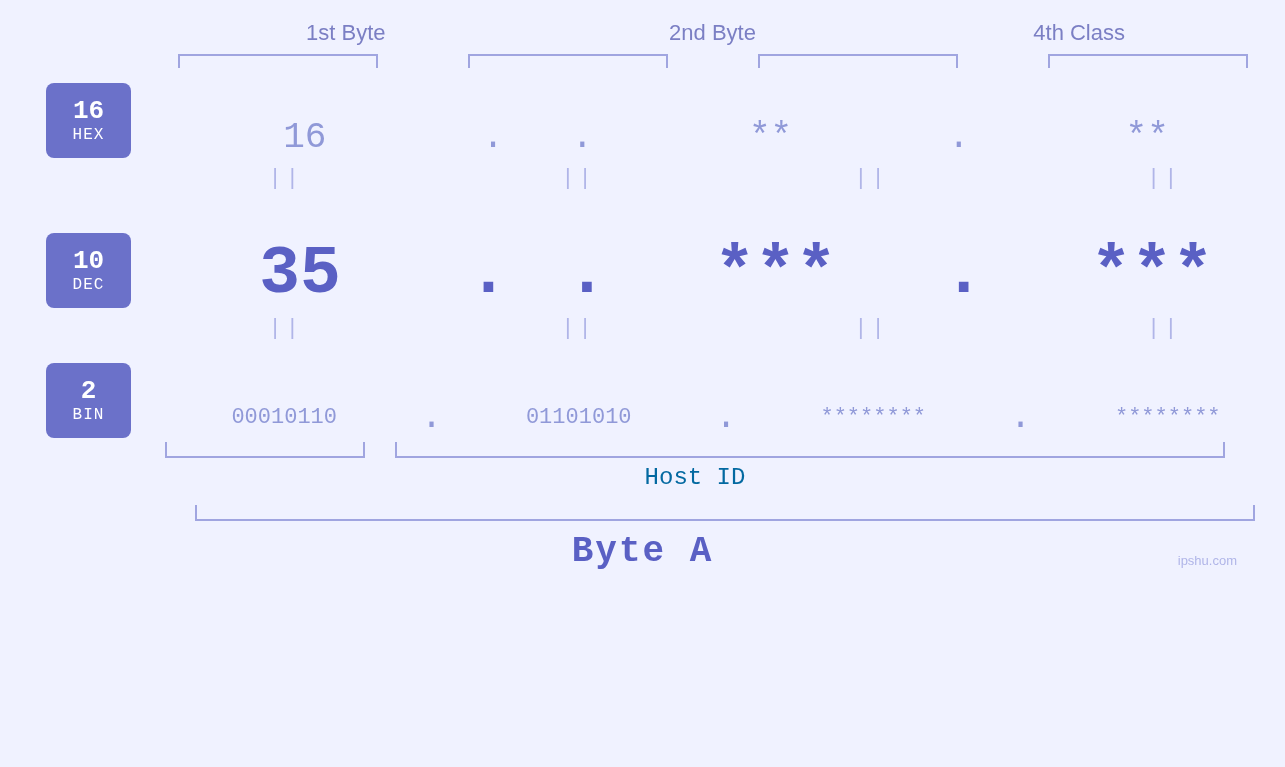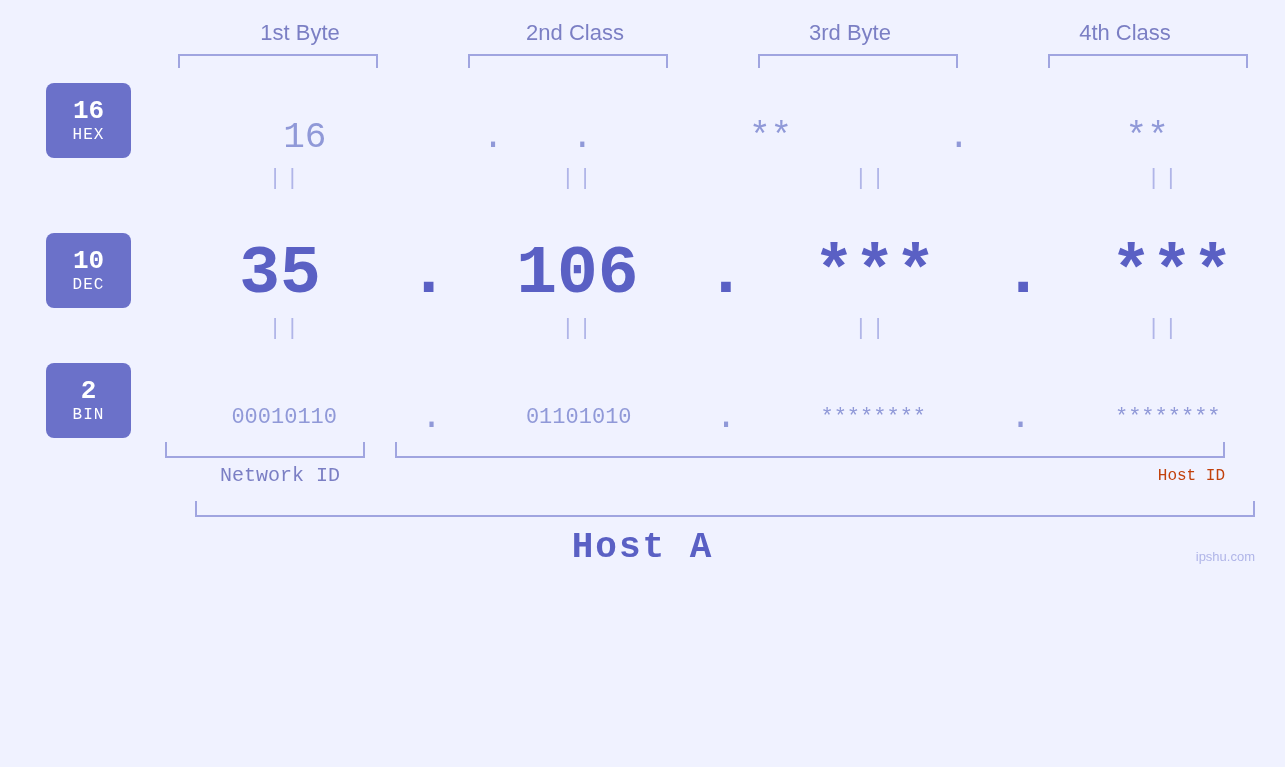--- a/index.html
+++ b/index.html
@@ -183,21 +183,21 @@
     .class-label {
       color: #5a60c4;
       font-size: 36px;
       font-family: 'Courier New', Courier, monospace;
       font-weight: bold;
       letter-spacing: 2px;
     }
 
     .watermark {
       position: absolute;
-      right: 30px;
+      right: 48px;
       bottom: 4px;
       color: #b0b5e8;
       font-size: 13px;
       font-family: Arial, sans-serif;
     }
 
     
     .top-bracket-single {
       width: 200px;
       height: 14px;
@@ -229,36 +229,35 @@
     .net-lbl {
       width: 230px;
       text-align: center;
       color: #7b7fc4;
       font-size: 20px;
       font-family: 'Courier New', Courier, monospace;
     }
 
     .host-lbl {
       flex: 1;
-      text-align: right;
-      color: #c2410c;
-      font-size: 16px;
+      text-align: center;
+      color: #0369a1;
+      font-size: 24px;
       font-family: 'Courier New', Courier, monospace;
       margin-right: 60px;
     }
   </style>
 </head>
 <body>
 
 <div class="main-container">
 
   <div class="byte-headers">
     <div class="byte-label">1st Byte</div>
-    <div class="byte-label">2nd Class</div>
-    <div class="byte-label">3rd Byte</div>
+    <div class="byte-label">2nd Byte</div>
     <div class="byte-label">4th Class</div>
   </div>
 
   <div class="top-brackets">
     <div class="top-bracket-single"></div>
     <div class="top-bracket-gap"></div>
     <div class="top-bracket-single"></div>
     <div class="top-bracket-gap"></div>
     <div class="top-bracket-single"></div>
     <div class="top-bracket-gap"></div>
@@ -294,21 +293,20 @@
   </div>
 
   <div class="data-row" style="height:110px;">
     <div class="row-badge">
       <span class="badge-num">10</span>
       <span class="badge-label">DEC</span>
     </div>
     <div class="row-values">
       <div class="cell-value dec-value">35</div>
       <div class="dot-large">.</div>
-      <div class="cell-value dec-value">106</div>
       <div class="dot-large">.</div>
       <div class="cell-value dec-value">***</div>
       <div class="dot-large">.</div>
       <div class="cell-value dec-value">***</div>
     </div>
   </div>
 
   <div class="equals-row">
     <div class="eq-spacer"></div>
     <div class="eq-values">
@@ -341,26 +339,25 @@
   <div class="brackets-row" style="margin-top:4px;">
 
     <div style="width:200px; height:16px; border:2px solid #a0a5e0; border-top:none; flex-shrink:0;"></div>
 
     <div style="width:30px; flex-shrink:0;"></div>
 
     <div style="flex:1; height:16px; border:2px solid #a0a5e0; border-top:none; margin-right:60px;"></div>
   </div>
 
   <div class="lbl-row">
-    <div class="net-lbl">Network ID</div>
     <div class="host-lbl">Host ID</div>
   </div>
 
   <div style="display:flex; margin-left:165px; width:calc(1285px - 165px - 60px); margin-top:14px;">
     <div style="width:100%; height:16px; border:2px solid #a0a5e0; border-top:none;"></div>
   </div>
 
   <div class="class-label-row" style="margin-top:10px;">
-    <span class="class-label">Host A</span>
+    <span class="class-label">Byte A</span>
     <span class="watermark">ipshu.com</span>
   </div>
 
 </div>
 
 </body></html>

